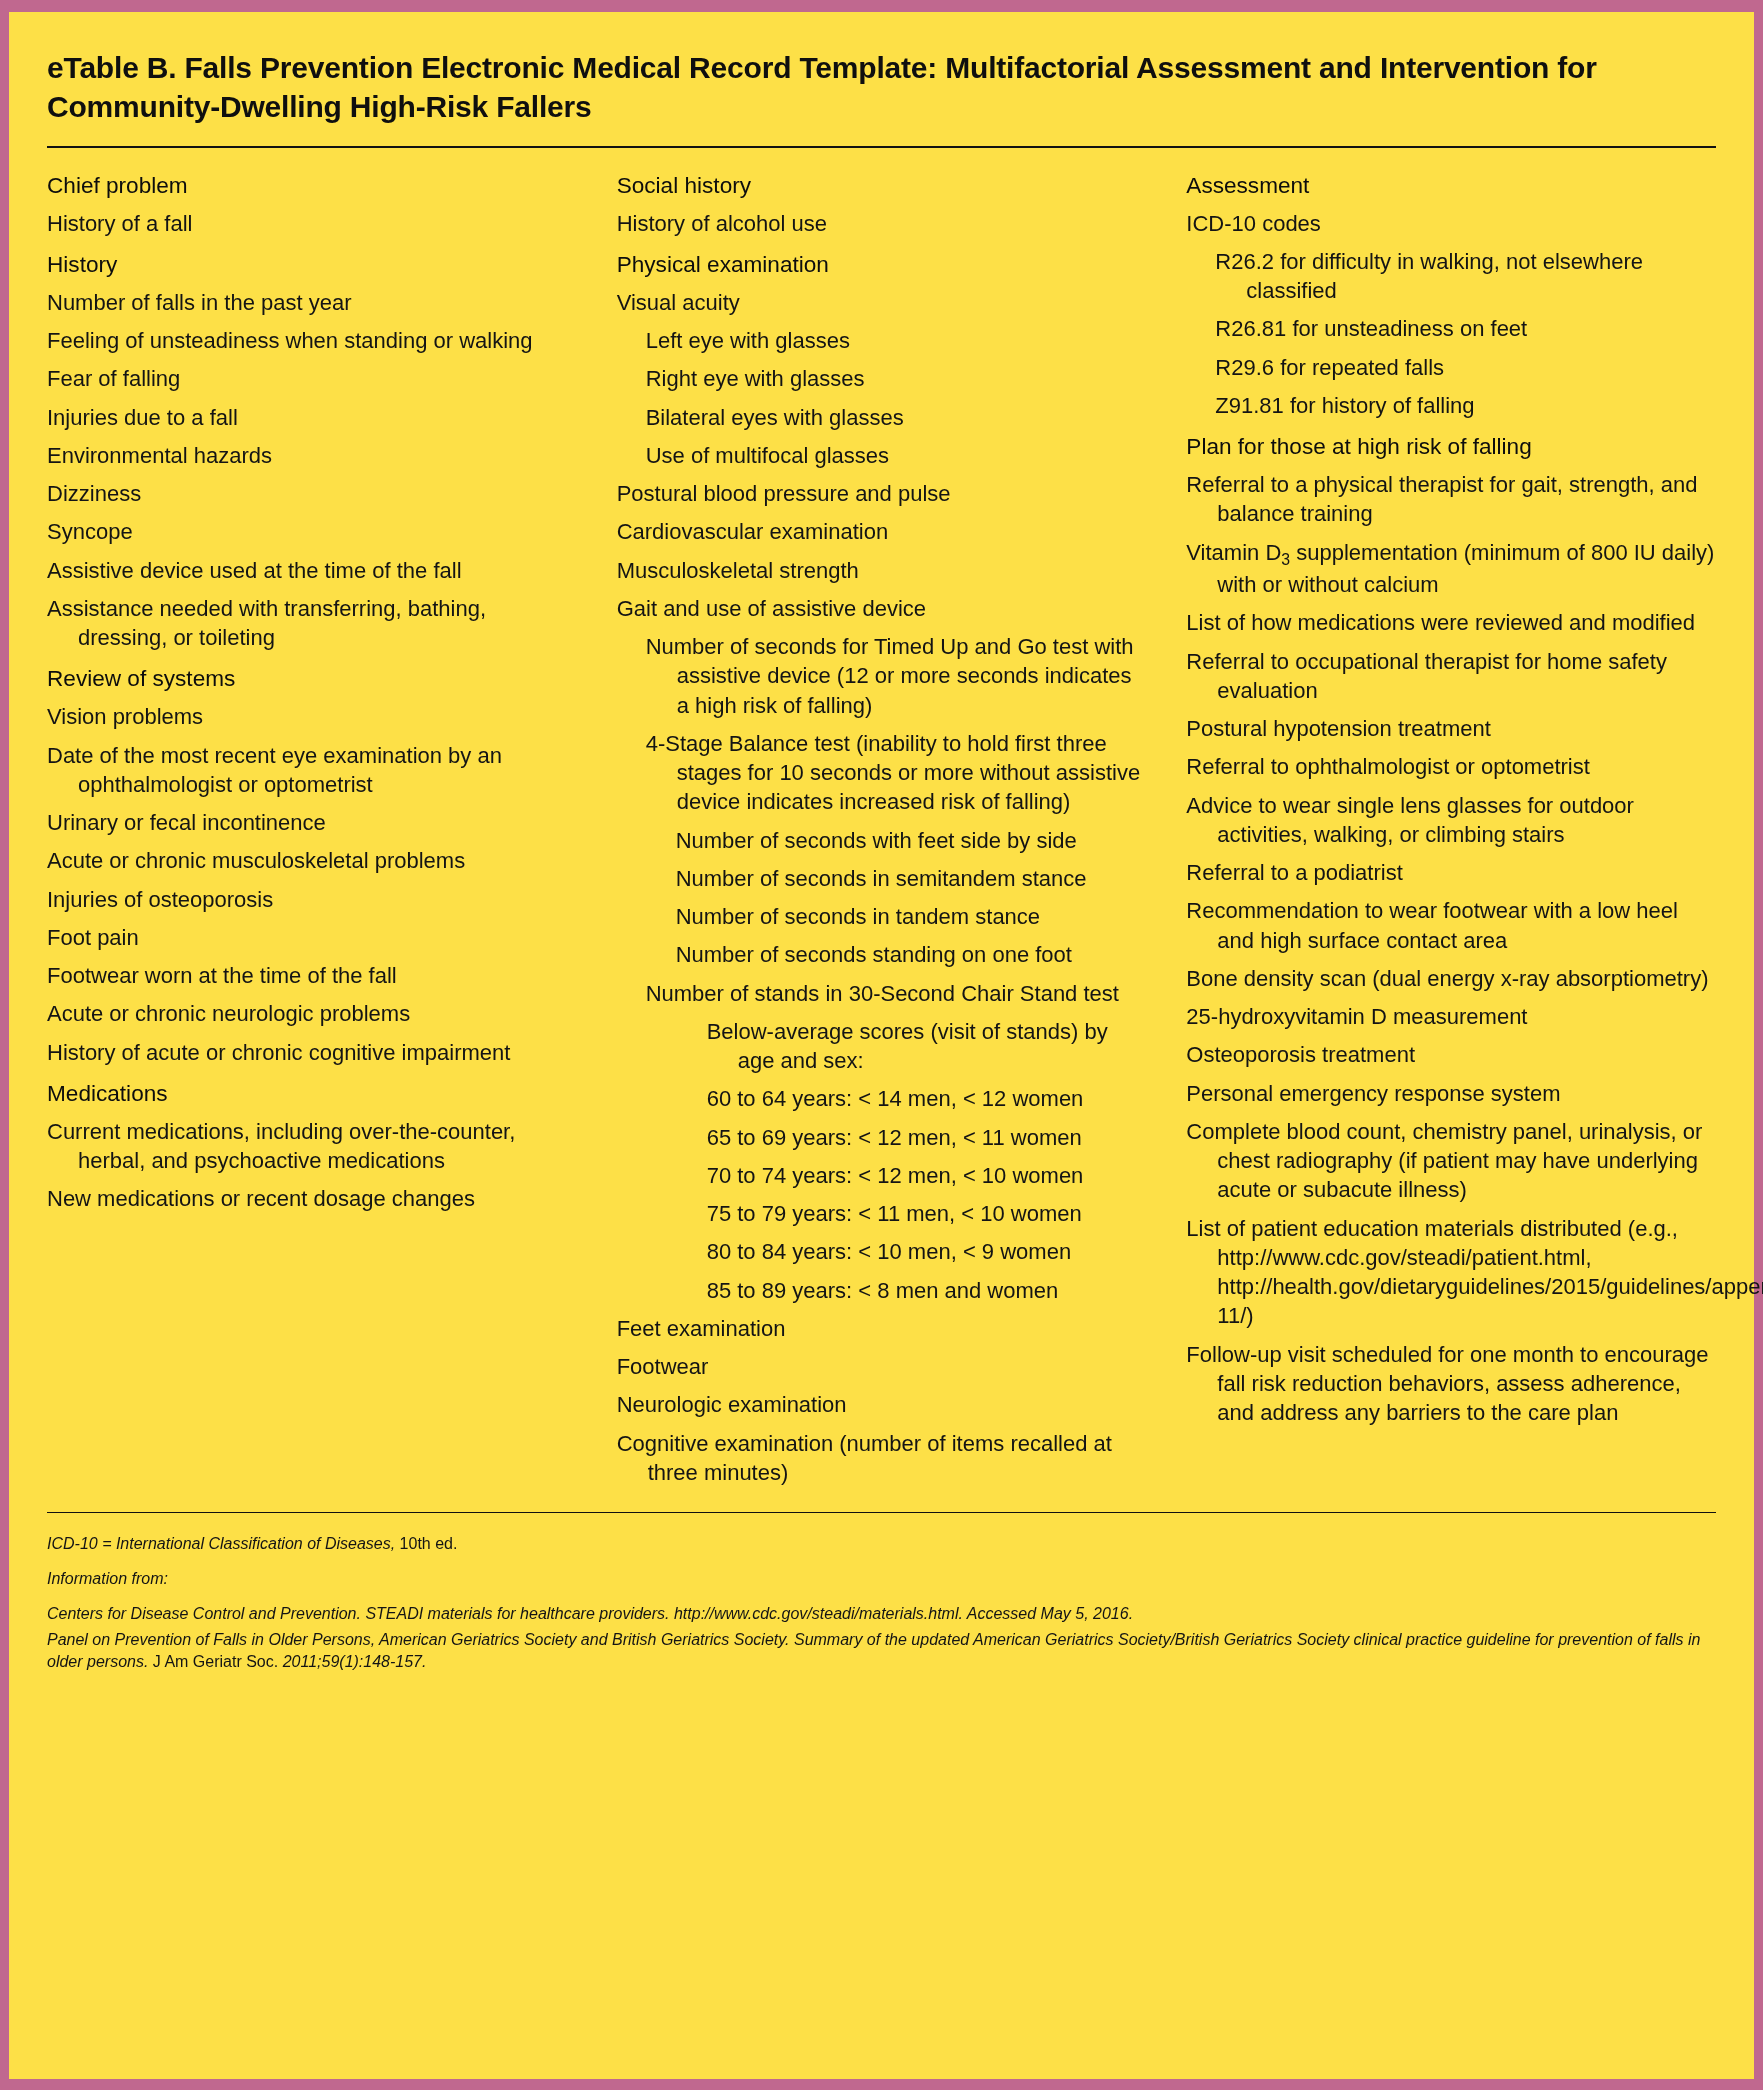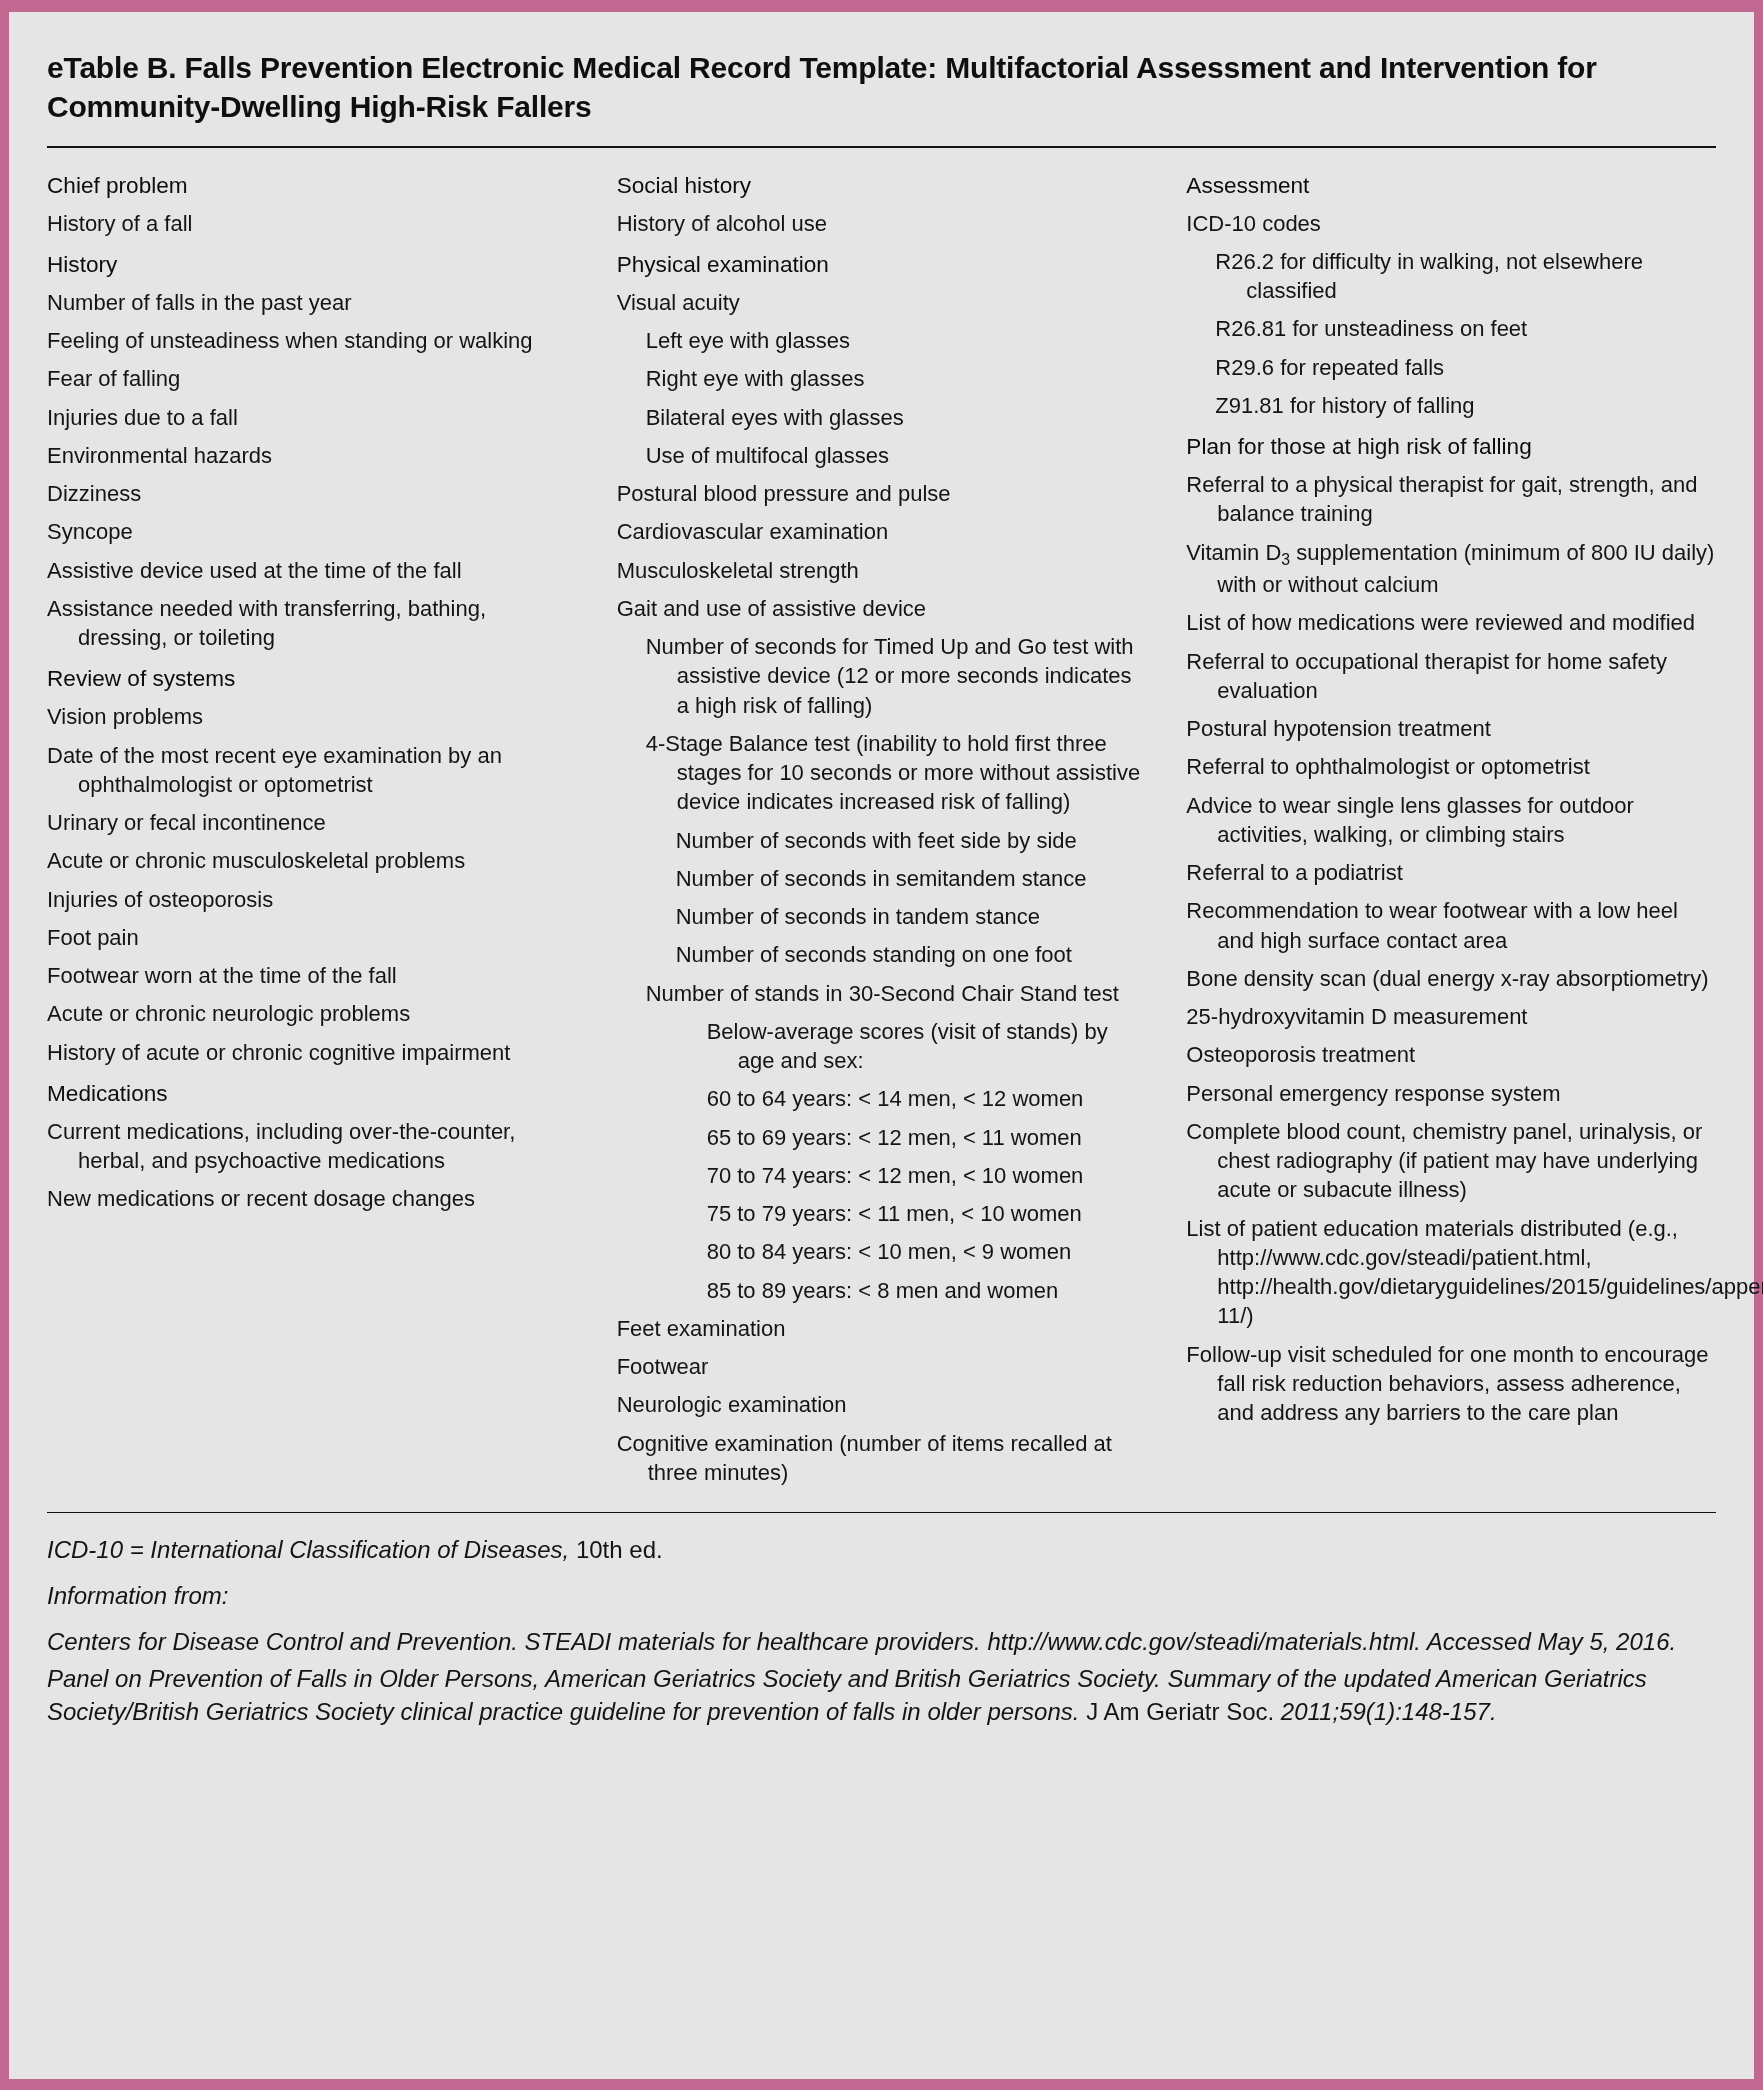--- a/index.html
+++ b/index.html
@@ -7,21 +7,21 @@
     padding: 0;
     background: #ffffff;
   }
   body {
     font-family: "Liberation Sans", sans-serif;
   }
   .page {
     width: 1763px;
     min-height: 2091px;
     box-sizing: border-box;
-    background: #e5e5e5;
+    background: #fde047;
     border-top: 12.7px solid #c0688f;
     border-bottom: 12.7px solid #c0688f;
     border-left: 9px solid #c0688f;
     border-right: 9px solid #c0688f;
     padding: 0;
     position: relative;
   }
   .inner {
     padding: 27px 38px 23.5px 38px;
   }
@@ -71,21 +71,21 @@
   
   .item {
     padding-left: 31px;
     text-indent: -31px;
   }
   .lvl1 { padding-left: 60px; text-indent: -31px; }
   .lvl2 { padding-left: 90px; text-indent: -31px; }
   .lvl3 { padding-left: 121px; text-indent: -31px; }
 
   .footnote-area {
-    font-size: 24px;
+    font-size: 16px;
     color: #141414;
     line-height: 1.38;
   }
   .fn-line {
     margin: 0 0 12.7px 0;
   }
   .fn-italic { font-style: italic; }
   .fn-block {
     font-style: italic;
     margin: 0 0 3.6px 0;

